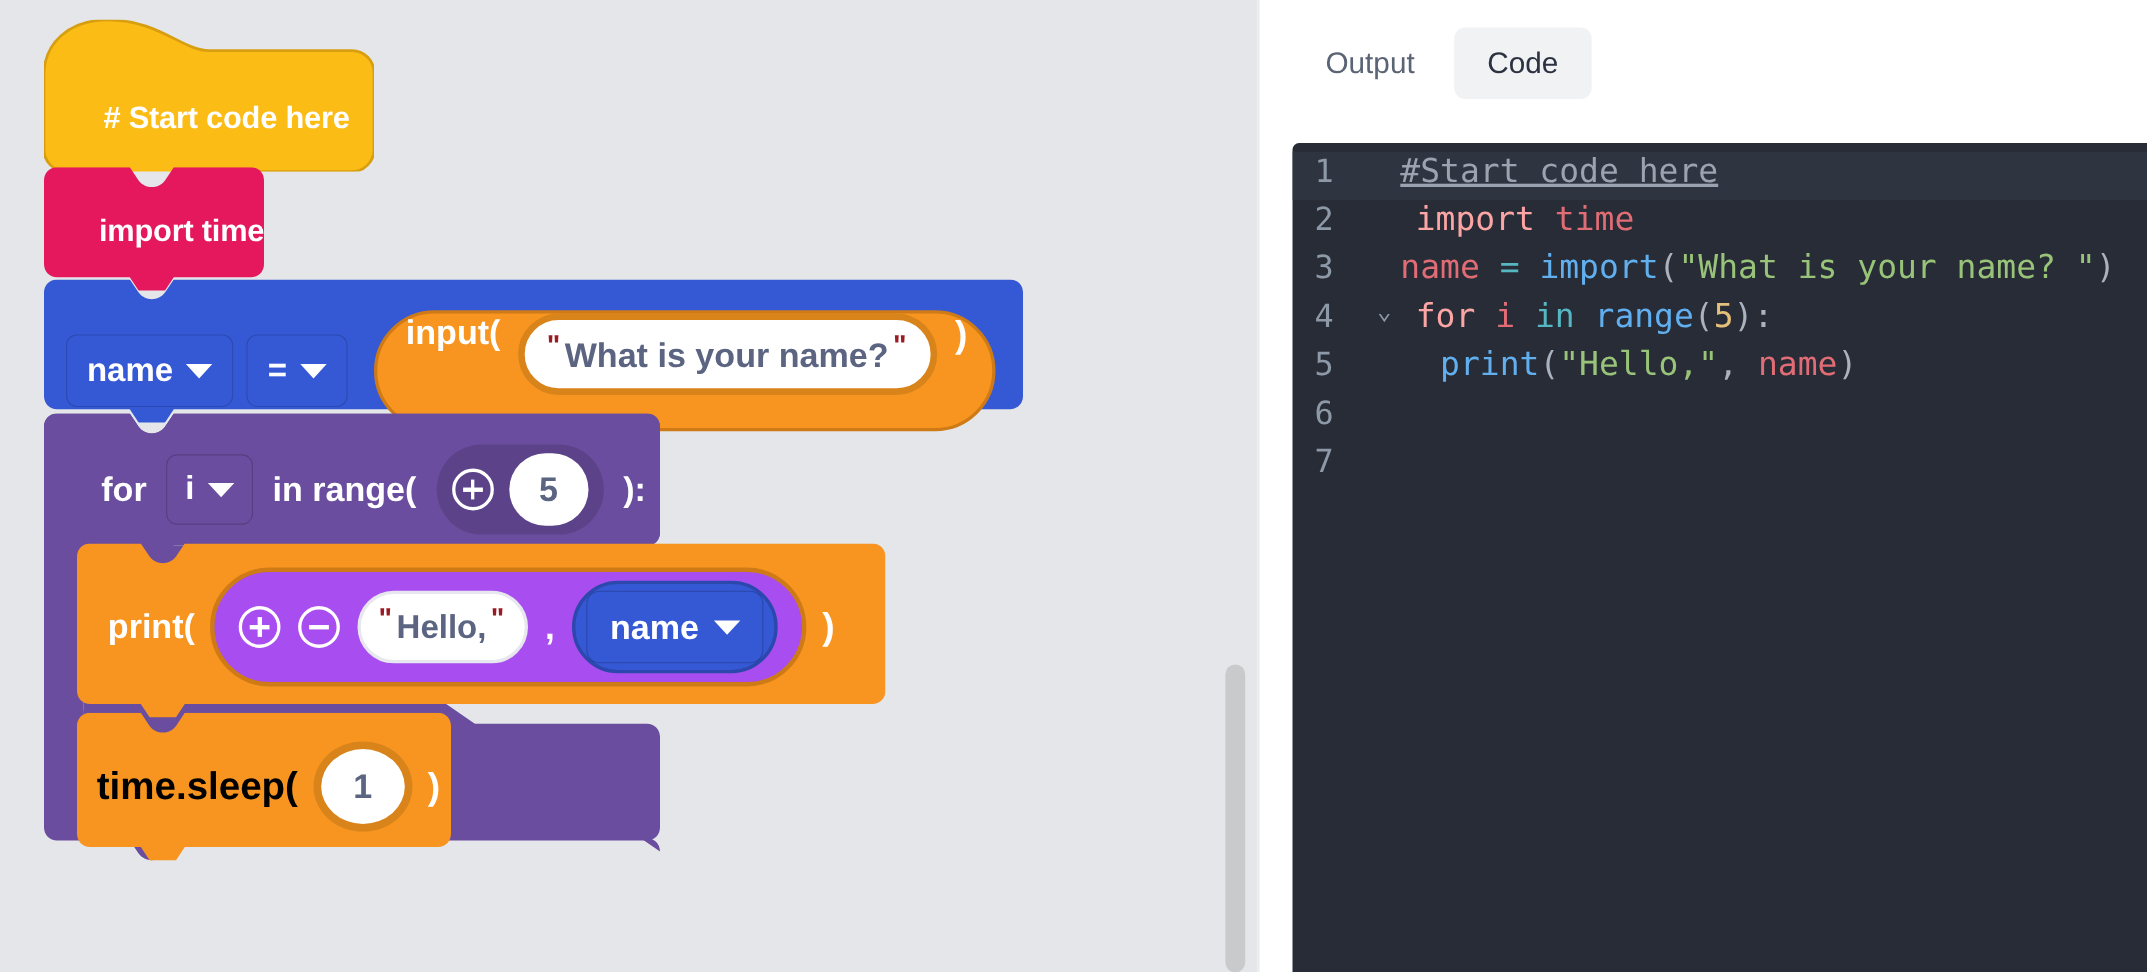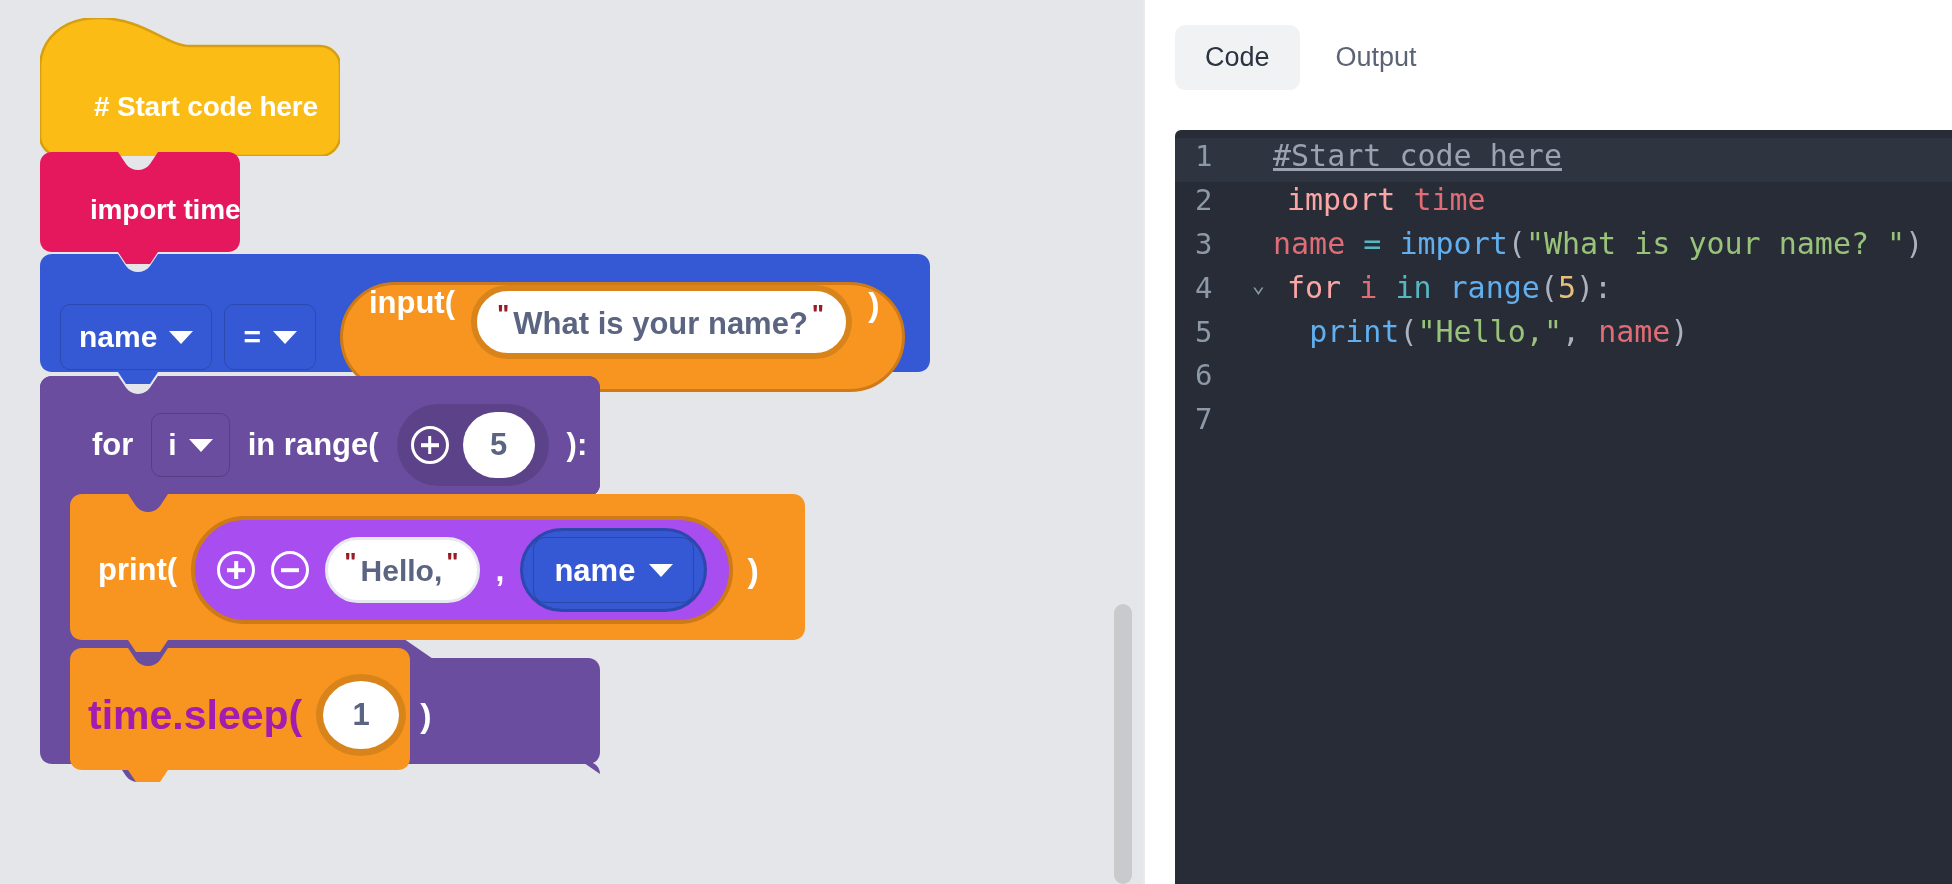--- a/index.html
+++ b/index.html
@@ -324,21 +324,21 @@
   }
   .sleep-block > svg { position: absolute; left: 0; top: 0; }
   .sleep-row {
     position: absolute;
     left: 18px;
     top: 26px;
     display: flex;
     align-items: center;
     gap: 14px;
   }
-  .sleep-row .kw { color:#a21caf; font-weight:bold; font-size:41px; white-space:nowrap; }
+  .sleep-row .kw { color:#000000; font-weight:bold; font-size:35px; white-space:nowrap; }
   .sleep-row .paren { color:#fff; font-weight:bold; font-size:34px; }
   .sleep-row .num-wrap {
     background: #d8841a;
     border-radius: 50%;
     padding: 7px;
     display: flex;
   }
   .sleep-row .num-oval {
     min-width: 76px;
     height: 68px;
@@ -561,25 +561,25 @@
 
     </div>
 
     <div class="canvas-scrollbar-track"></div>
     <div class="canvas-scrollbar-thumb"></div>
   </div>
 
   <div class="code-pane">
 
     <div class="tabs">
+      <div class="tab">
+        <span>Output</span>
+      </div>
       <div class="tab active">
         <span>Code</span>
-      </div>
-      <div class="tab">
-        <span>Output</span>
       </div>
     </div>
 
     <div class="editor" id="editor">
         <div class="code-line highlight"><div class="gutter">1</div><div class="code-body"><span class="t-comment">#Start code here</span></div></div>
         <div class="code-line"><div class="gutter">2</div><div class="code-body"><span class="t-kw">import</span><span class="t-punc"> </span><span class="t-mod">time</span></div></div>
         <div class="code-line"><div class="gutter">3</div><div class="code-body"><span class="t-var">name</span><span class="t-punc"> </span><span class="t-op">=</span><span class="t-punc"> </span><span class="t-fn">import</span><span class="t-punc">(</span><span class="t-str">"What is your name? "</span><span class="t-punc">)</span></div></div>
         <div class="code-line"><div class="gutter">4<span class="fold">⌄</span></div><div class="code-body"><span class="t-kw">for</span><span class="t-punc"> </span><span class="t-var">i</span><span class="t-punc"> </span><span class="t-op">in</span><span class="t-punc"> </span><span class="t-fn">range</span><span class="t-punc">(</span><span class="t-num">5</span><span class="t-punc">):</span></div></div>
         <div class="code-line"><div class="gutter">5</div><div class="code-body"><span class="t-punc">  </span><span class="t-fn">print</span><span class="t-punc">(</span><span class="t-str">"Hello,"</span><span class="t-punc">, </span><span class="t-var">name</span><span class="t-punc">)</span></div></div>
         <div class="code-line"><div class="gutter">6</div></div>

